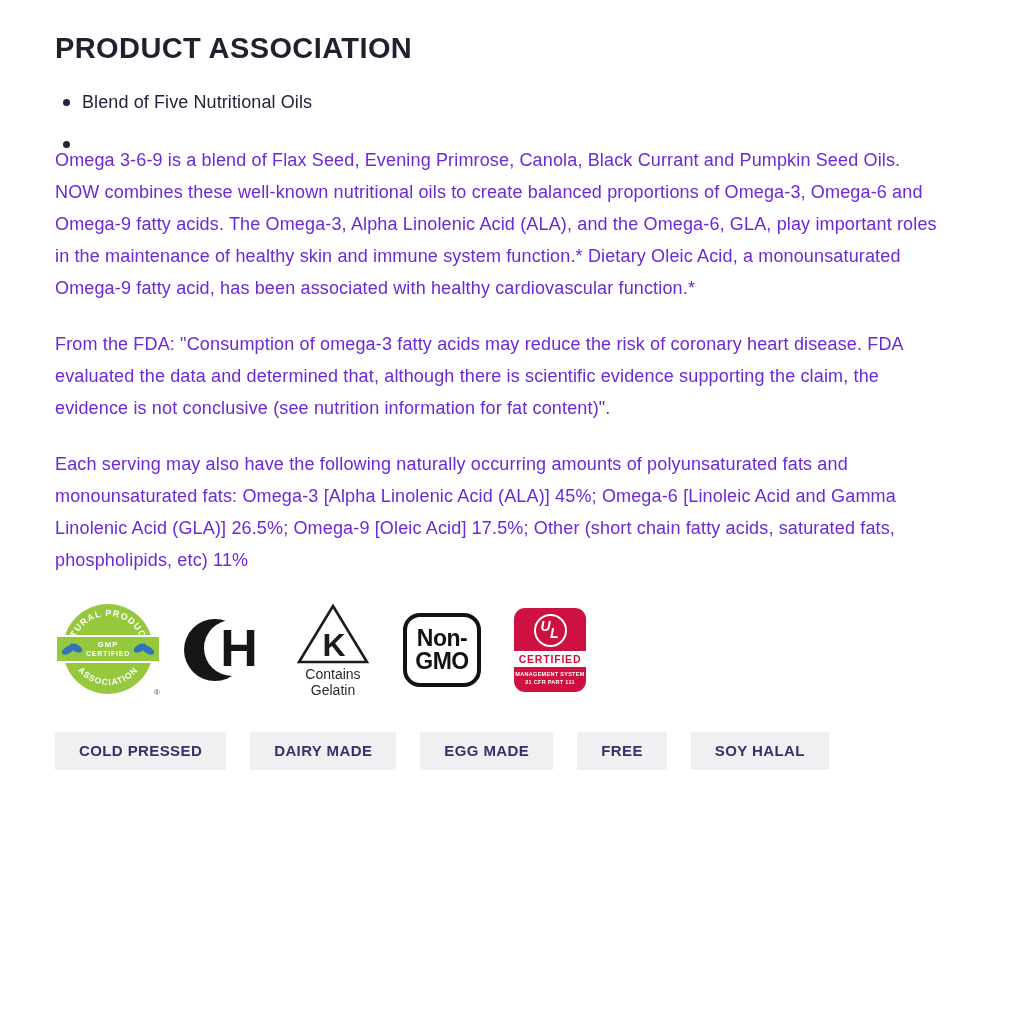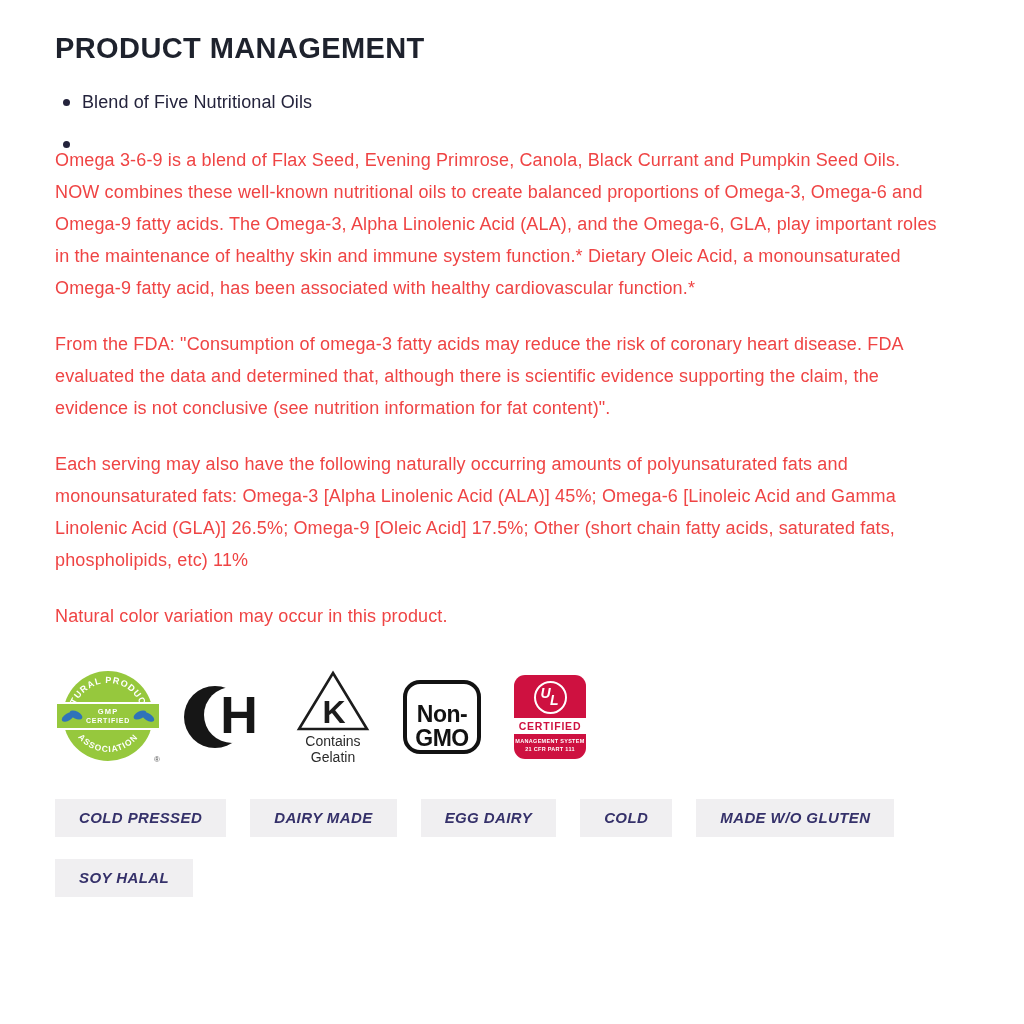--- a/index.html
+++ b/index.html
@@ -24,40 +24,40 @@
     font-size: 18px; font-weight: 500; color: #24233c;
     margin-bottom: 21px; letter-spacing: 0.1px;
   }
   .feature-list li .dot {
     position: absolute; left: 0; top: 7px;
     width: 7px; height: 7px; border-radius: 50%; background: #24233c;
   }
 
   
   .desc-paragraph {
-    font-size: 18px; line-height: 32px; color: #ef4444;
+    font-size: 18px; line-height: 32px; color: #6d28d9;
     letter-spacing: 0.15px; max-width: 893px; margin-bottom: 24px;
   }
   .desc-paragraph.last { margin-bottom: 35px; }
 
   
   .badge-row { display: flex; align-items: center; margin-bottom: 32px; }
   .badge { flex: 0 0 auto; }
   .badge svg { display: block; }
   .svgtxt { font-family: "Liberation Sans", sans-serif; }
 
   .badge-gmp { margin-right: 22px; }
   .badge-halal { margin-right: 30px; }
   .badge-kosher { margin-right: 30px; align-self: center; }
   .badge-nongmo { margin-right: 33px; }
 
   
   .nongmo-box {
     width: 78px; height: 74px; border: 4px solid #121212; border-radius: 17px;
-    display: flex; flex-direction: column; align-items: center; justify-content: flex-end;
+    display: flex; flex-direction: column; align-items: center; justify-content: center;
     color: #121212; font-weight: 700; font-size: 23px; line-height: 1.02;
     letter-spacing: -0.5px; background: #fff;
   }
 
   
   .ul-box {
     width: 72px; height: 84px; background: #ce1140; border-radius: 11px;
     display: flex; flex-direction: column; align-items: center;
     padding-top: 6px; color: #fff; overflow: hidden;
   }
@@ -74,49 +74,48 @@
     font-size: 14px; font-weight: 700; font-style: italic;
   }
   .ul-cert-band {
     background: #fff; color: #ce1140; width: 100%; text-align: center;
     font-size: 10.5px; font-weight: 700; letter-spacing: 0.8px;
     padding: 2px 0 2px; margin-bottom: 3px;
   }
   .ul-small { font-size: 5.5px; font-weight: 700; letter-spacing: 0.3px; line-height: 1.5; text-align: center; }
 
   
-  .tag-row { display: flex; flex-wrap: wrap; width: 940px; column-gap: 24px; row-gap: 22px; font-style: italic; }
+  .tag-row { display: flex; flex-wrap: wrap; width: 940px; column-gap: 24px; row-gap: 22px; }
   .tag-chip {
     background: #f0eff1; color: #35316a; font-size: 15px; font-weight: 700;
     letter-spacing: 0.4px; height: 38px; line-height: 38px; padding: 0 24px;
     white-space: nowrap; cursor: pointer; border: none;
     font-family: "Liberation Sans", sans-serif; display: inline-block;
   }
 </style>
 </head>
 <body>
 
 <div class="page">
 
-  <h2 class="section-title">PRODUCT MANAGEMENT</h2>
+  <h2 class="section-title">PRODUCT ASSOCIATION</h2>
 
   <ul class="feature-list">
     <li>
       <span class="dot"></span>
       <span>Blend of Five Nutritional Oils</span>
     </li>
     <li>
       <span class="dot"></span>
     </li>
   </ul>
 
   <p class="desc-paragraph">Omega 3-6-9 is a blend of Flax Seed, Evening Primrose, Canola, Black Currant and Pumpkin Seed Oils. NOW combines these well-known nutritional oils to create balanced proportions of Omega-3, Omega-6 and Omega-9 fatty acids. The Omega-3, Alpha Linolenic Acid (ALA), and the Omega-6, GLA, play important roles in the maintenance of healthy skin and immune system function.* Dietary Oleic Acid, a monounsaturated Omega-9 fatty acid, has been associated with healthy cardiovascular function.*</p>
   <p class="desc-paragraph">From the FDA: "Consumption of omega-3 fatty acids may reduce the risk of coronary heart disease. FDA evaluated the data and determined that, although there is scientific evidence supporting the claim, the evidence is not conclusive (see nutrition information for fat content)".</p>
   <p class="desc-paragraph">Each serving may also have the following naturally occurring amounts of polyunsaturated fats and monounsaturated fats: Omega-3 [Alpha Linolenic Acid (ALA)] 45%; Omega-6 [Linoleic Acid and Gamma Linolenic Acid (GLA)] 26.5%; Omega-9 [Oleic Acid] 17.5%; Other (short chain fatty acids, saturated fats, phospholipids, etc) 11%</p>
-  <p class="desc-paragraph last">Natural color variation may occur in this product.</p>
 
   <div class="badge-row">
 
     <div class="badge badge-gmp">
       <svg width="106" height="98" viewBox="0 0 106 98">
         <defs>
           <path id="arcTop" d="M 18 50 A 35 35 0 0 1 88 50"></path>
           <path id="arcBottom" d="M 15 46 A 38 38 0 0 0 91 46"></path>
         </defs>
         <circle cx="53" cy="48" r="45" fill="#96c83d"></circle>
@@ -175,19 +174,18 @@
         <div class="ul-small">MANAGEMENT SYSTEM</div>
         <div class="ul-small">21 CFR PART 111</div>
       </div>
     </div>
 
   </div>
 
   <div class="tag-row">
     <span class="tag-chip">COLD PRESSED</span>
     <span class="tag-chip">DAIRY MADE</span>
-    <span class="tag-chip">EGG DAIRY</span>
-    <span class="tag-chip">COLD</span>
-    <span class="tag-chip">MADE W/O GLUTEN</span>
+    <span class="tag-chip">EGG MADE</span>
+    <span class="tag-chip">FREE</span>
     <span class="tag-chip">SOY HALAL</span>
   </div>
 
 </div>
 
 </body></html>

